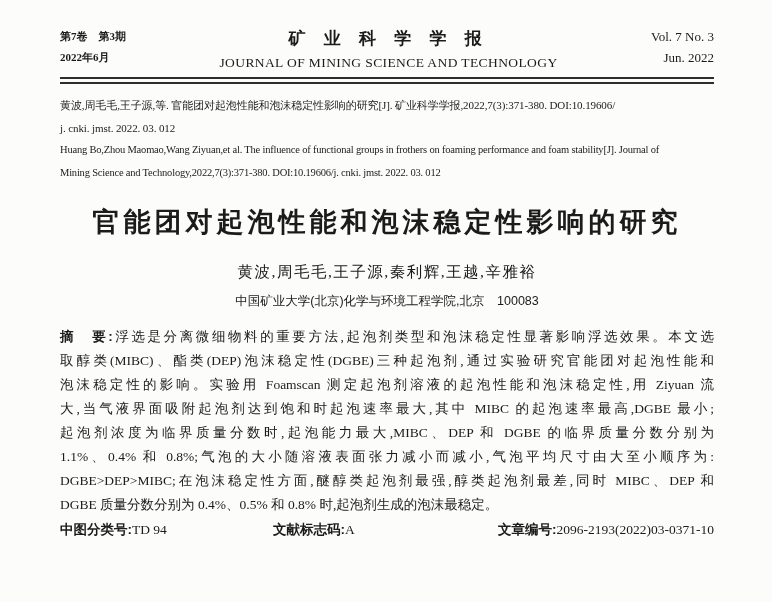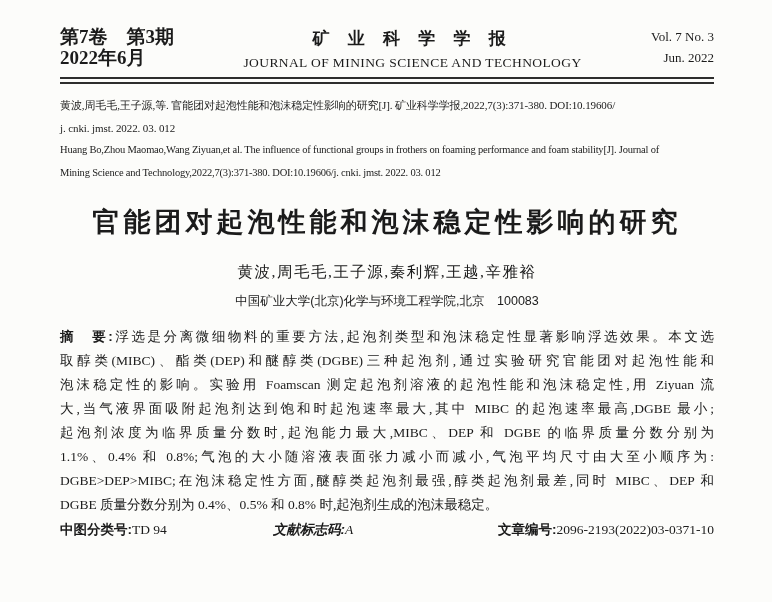--- a/index.html
+++ b/index.html
@@ -10,21 +10,21 @@
     background:#fcfcfa;
     color:#1b1b1b;
     font-family:"Liberation Serif", serif;
     box-sizing:border-box;
     padding:26px 58px 0 60px;
     overflow:hidden;
   }
 
   
   .header-row { display:flex; justify-content:space-between; align-items:flex-start; }
-  .header-left { font-size:19px; line-height:21px; font-weight:bold; white-space:nowrap; }
+  .header-left { font-size:11px; line-height:21px; font-weight:bold; white-space:nowrap; }
   .header-center { flex:1; text-align:center; padding-top:1px; }
   .journal-cn { font-size:17px; font-weight:bold; letter-spacing:7px; white-space:nowrap; }
   .journal-en { font-size:13.5px; margin-top:5px; letter-spacing:0.4px; white-space:nowrap; }
   .header-right { font-size:13px; line-height:21px; text-align:right; white-space:nowrap; }
   .rule-double { height:3px; border-top:2px solid #2d2d2d; border-bottom:2px solid #2d2d2d; margin-top:6px; }
 
   
   .citation { margin-top:10px; font-size:11px; line-height:22.5px; }
   .cit-line { white-space:nowrap; letter-spacing:-0.1px; }
   .cit-line.lat { font-size:10.5px; letter-spacing:-0.2px; }
@@ -42,21 +42,21 @@
   .abstract { margin-top:15px; font-size:13.5px; line-height:24px; }
   .abs-line { text-align:justify; text-align-last:justify; }
   .abs-line.last { text-align:center; text-align-last:left; }
   .abs-label { font-weight:bold; font-family:"Liberation Sans", sans-serif; }
 
   
   .keywords { font-size:13.5px; line-height:24px; white-space:nowrap; }
   .kw-label { font-weight:bold; font-family:"Liberation Sans", sans-serif; }
   .meta-row { display:flex; align-items:baseline; margin-top:4px; font-size:13.5px; white-space:nowrap;gap:28px; }
   .meta-label { font-weight:bold; font-family:"Liberation Sans", sans-serif; }
-  .meta-item2 { margin-left:78px;font-style:italic; }
+  .meta-item2 { margin-left:78px; }
   .meta-item3 { margin-left:auto; }
 </style>
 </head>
 <body>
 
 <div class="page">
 
   <div class="header-row">
     <div class="header-left">
       <div>第7卷　第3期</div>
@@ -82,21 +82,21 @@
   </div>
 
   <div class="article-title">官能团对起泡性能和泡沫稳定性影响的研究</div>
 
   <div class="authors">黄波,周毛毛,王子源,秦利辉,王越,辛雅裕</div>
 
   <div class="affiliation">中国矿业大学(北京)化学与环境工程学院,北京　100083</div>
 
   <div class="abstract">
     <div class="abs-line"><span class="abs-label">摘　要:</span><span>浮选是分离微细物料的重要方法,起泡剂类型和泡沫稳定性显著影响浮选效果。本文选</span></div>
-    <div class="abs-line">取醇类(MIBC)、酯类(DEP)和醚醇类(DGBE)三种起泡剂,通过实验研究官能团对起泡性能和</div>
+    <div class="abs-line">取醇类(MIBC)、酯类(DEP)泡沫稳定性(DGBE)三种起泡剂,通过实验研究官能团对起泡性能和</div>
     <div class="abs-line">泡沫稳定性的影响。实验用 Foamscan 测定起泡剂溶液的起泡性能和泡沫稳定性,用 Ziyuan 流</div>
     <div class="abs-line">大,当气液界面吸附起泡剂达到饱和时起泡速率最大,其中 MIBC 的起泡速率最高,DGBE 最小;</div>
     <div class="abs-line">起泡剂浓度为临界质量分数时,起泡能力最大,MIBC、DEP 和 DGBE 的临界质量分数分别为</div>
     <div class="abs-line">1.1%、0.4% 和 0.8%;气泡的大小随溶液表面张力减小而减小,气泡平均尺寸由大至小顺序为:</div>
     <div class="abs-line">DGBE&gt;DEP&gt;MIBC;在泡沫稳定性方面,醚醇类起泡剂最强,醇类起泡剂最差,同时 MIBC、DEP 和</div>
     <div class="abs-line last">DGBE 质量分数分别为 0.4%、0.5% 和 0.8% 时,起泡剂生成的泡沫最稳定。</div>
   </div>
 
 
   <div class="meta-row">

